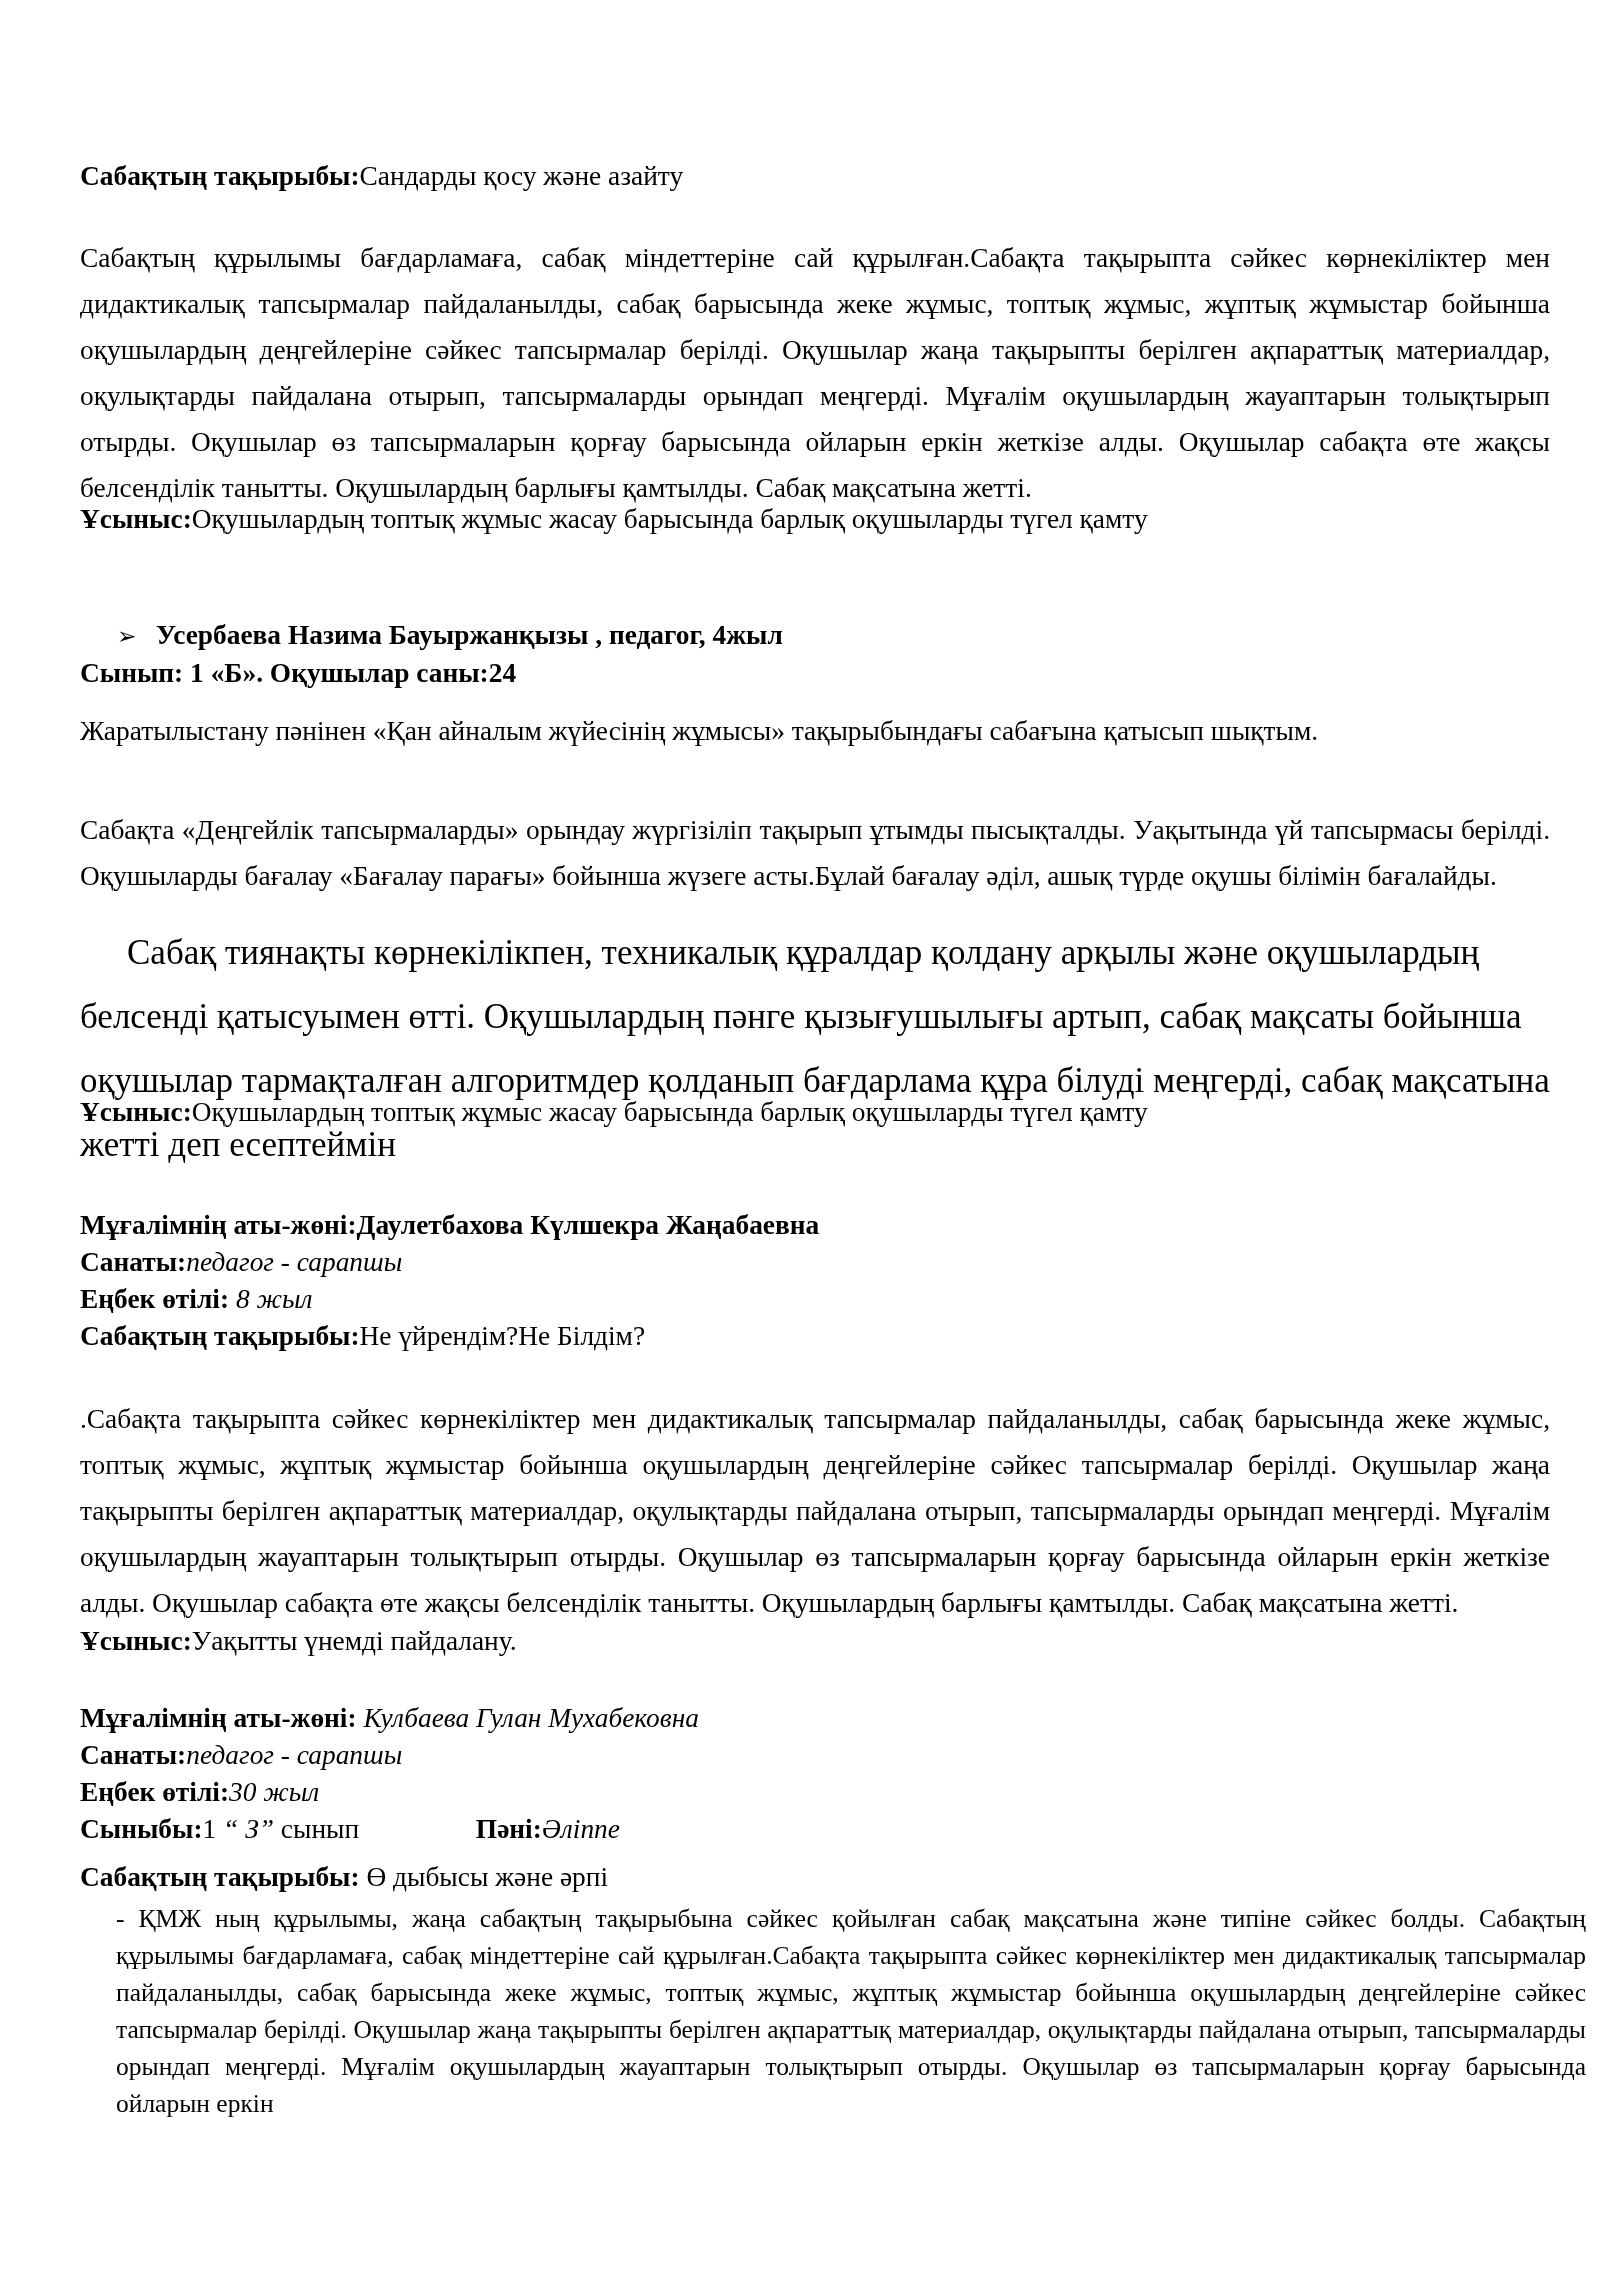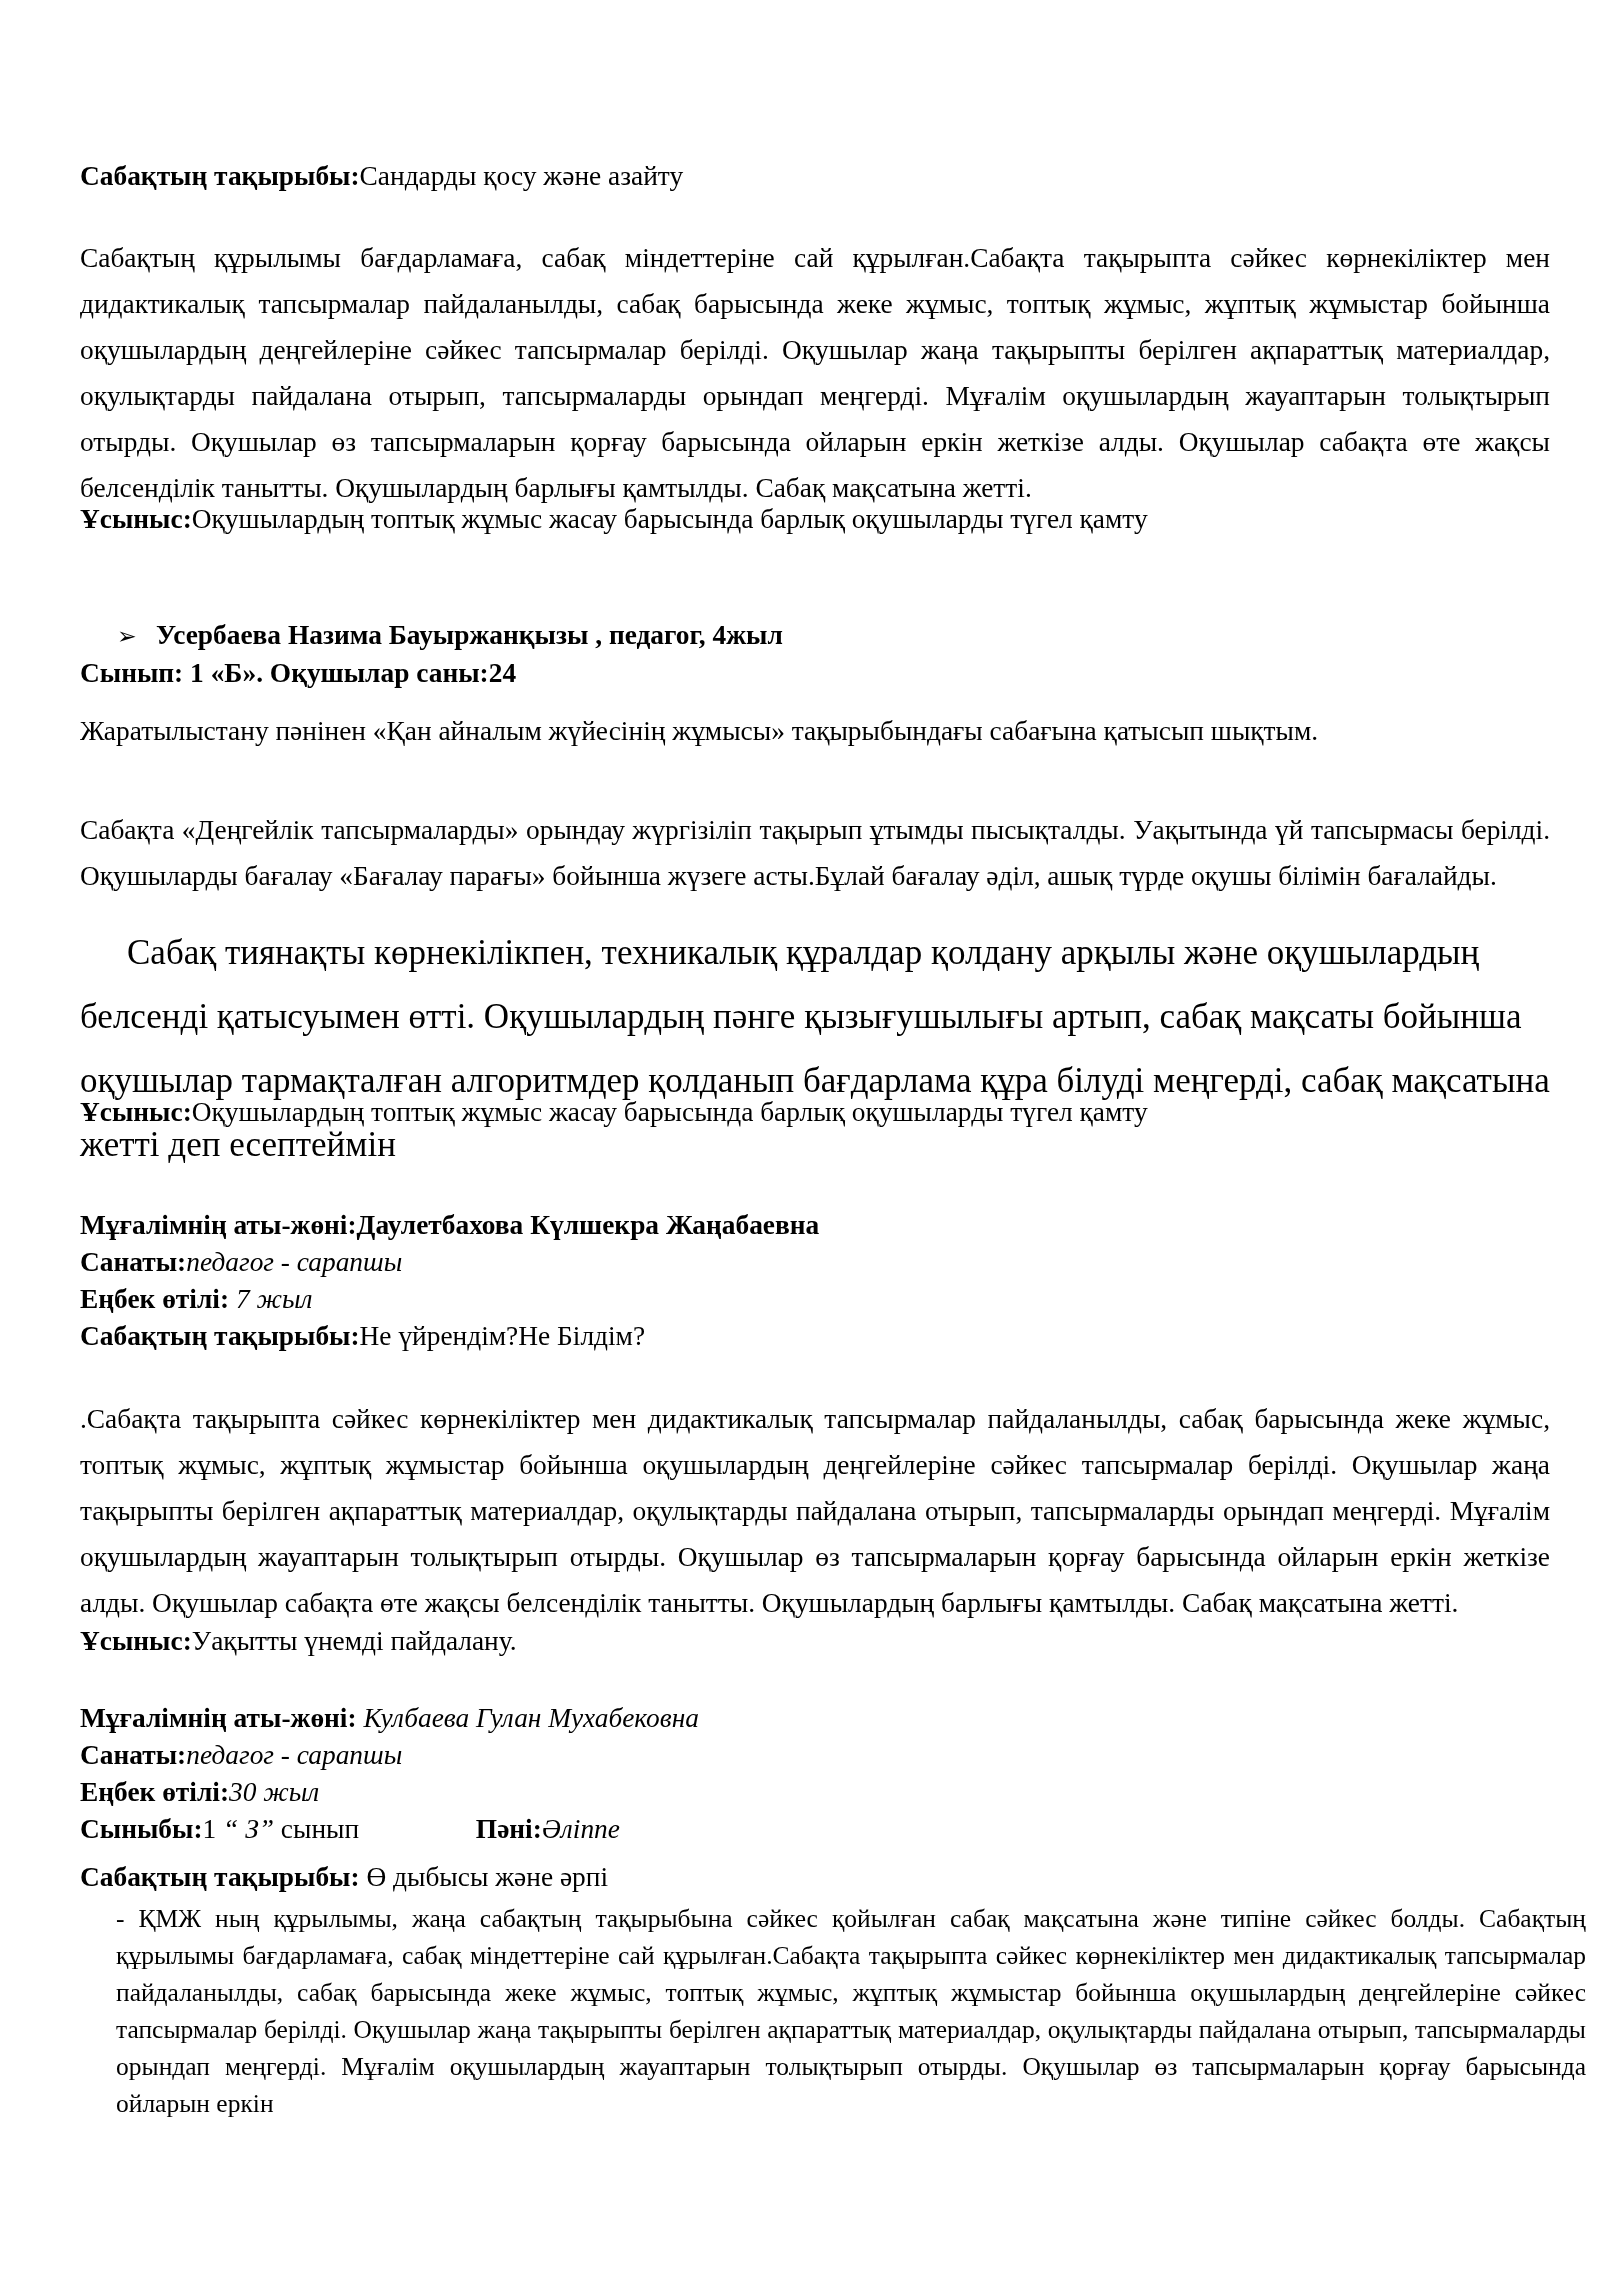--- a/index.html
+++ b/index.html
@@ -41,21 +41,21 @@
     <b>Ұсыныс:</b><span>Оқушылардың топтық жұмыс жасау барысында барлық оқушыларды түгел қамту</span>
   </div>
 
   <div class="line" style="top:1209px;">
     <b>Мұғалімнің аты-жөні:</b><b>Даулетбахова Күлшекра Жаңабаевна</b>
   </div>
   <div class="line" style="top:1246px;">
     <b>Санаты:</b><i>педагог - сарапшы</i>
   </div>
   <div class="line" style="top:1283px;">
-    <b>Еңбек өтілі:</b><i> 7 жыл</i>
+    <b>Еңбек өтілі:</b><i> 8 жыл</i>
   </div>
   <div class="line" style="top:1320px;">
     <b>Сабақтың тақырыбы:</b><span>Не үйрендім?Не Білдім?</span>
   </div>
   <div class="just" style="top:1396px;">.Сабақта тақырыпта сәйкес көрнекіліктер мен дидактикалық тапсырмалар пайдаланылды, сабақ барысында жеке жұмыс, топтық жұмыс, жұптық жұмыстар бойынша оқушылардың деңгейлеріне сәйкес тапсырмалар берілді. Оқушылар жаңа тақырыпты берілген ақпараттық материалдар, оқулықтарды пайдалана отырып, тапсырмаларды орындап меңгерді. Мұғалім оқушылардың жауаптарын толықтырып отырды. Оқушылар өз тапсырмаларын қорғау барысында ойларын еркін жеткізе алды. Оқушылар сабақта өте жақсы белсенділік танытты. Оқушылардың барлығы қамтылды. Сабақ мақсатына жетті.</div>
   <div class="line" style="top:1625px;">
     <b>Ұсыныс:</b><span>Уақытты үнемді пайдалану.</span>
   </div>
 
   <div class="line" style="top:1702px;">

